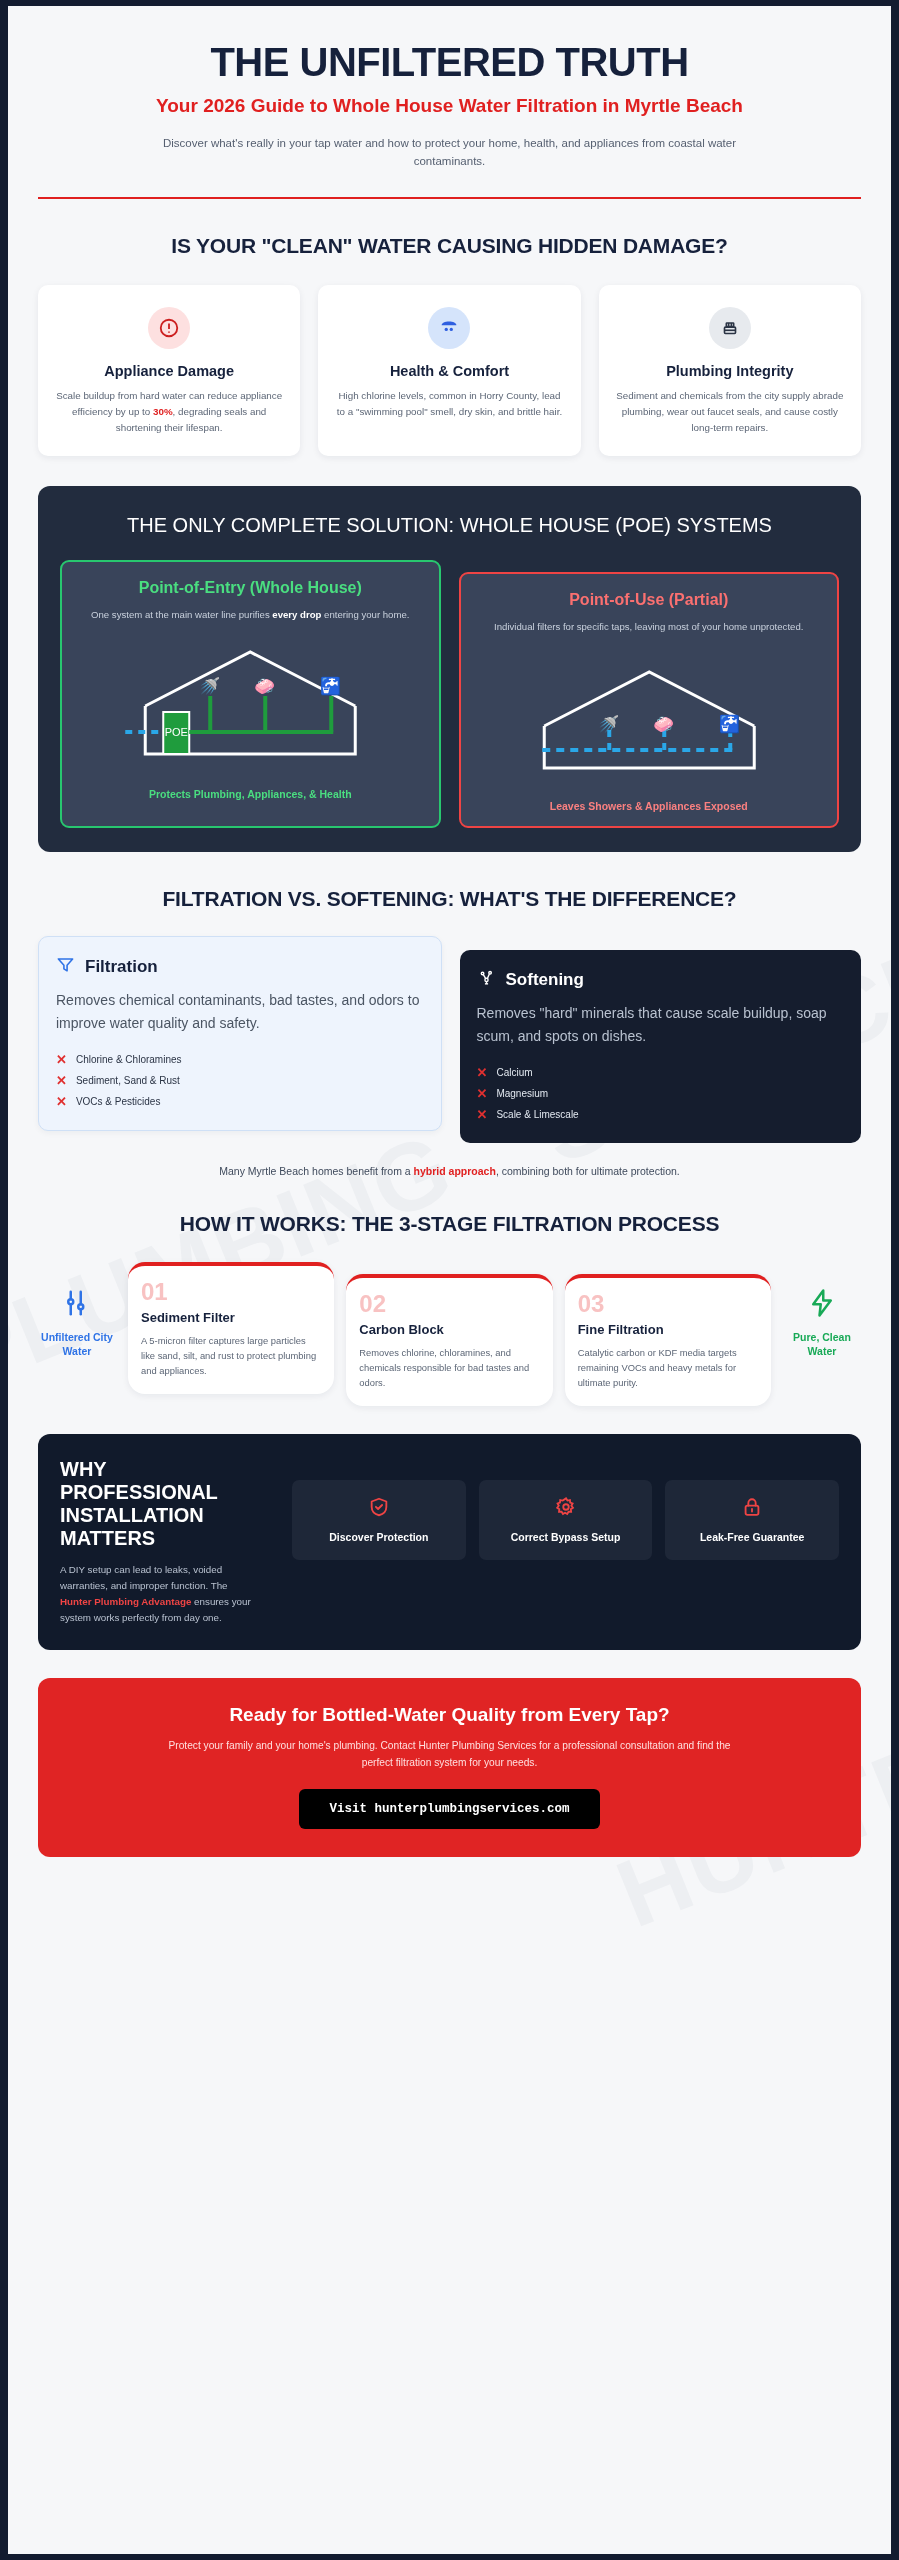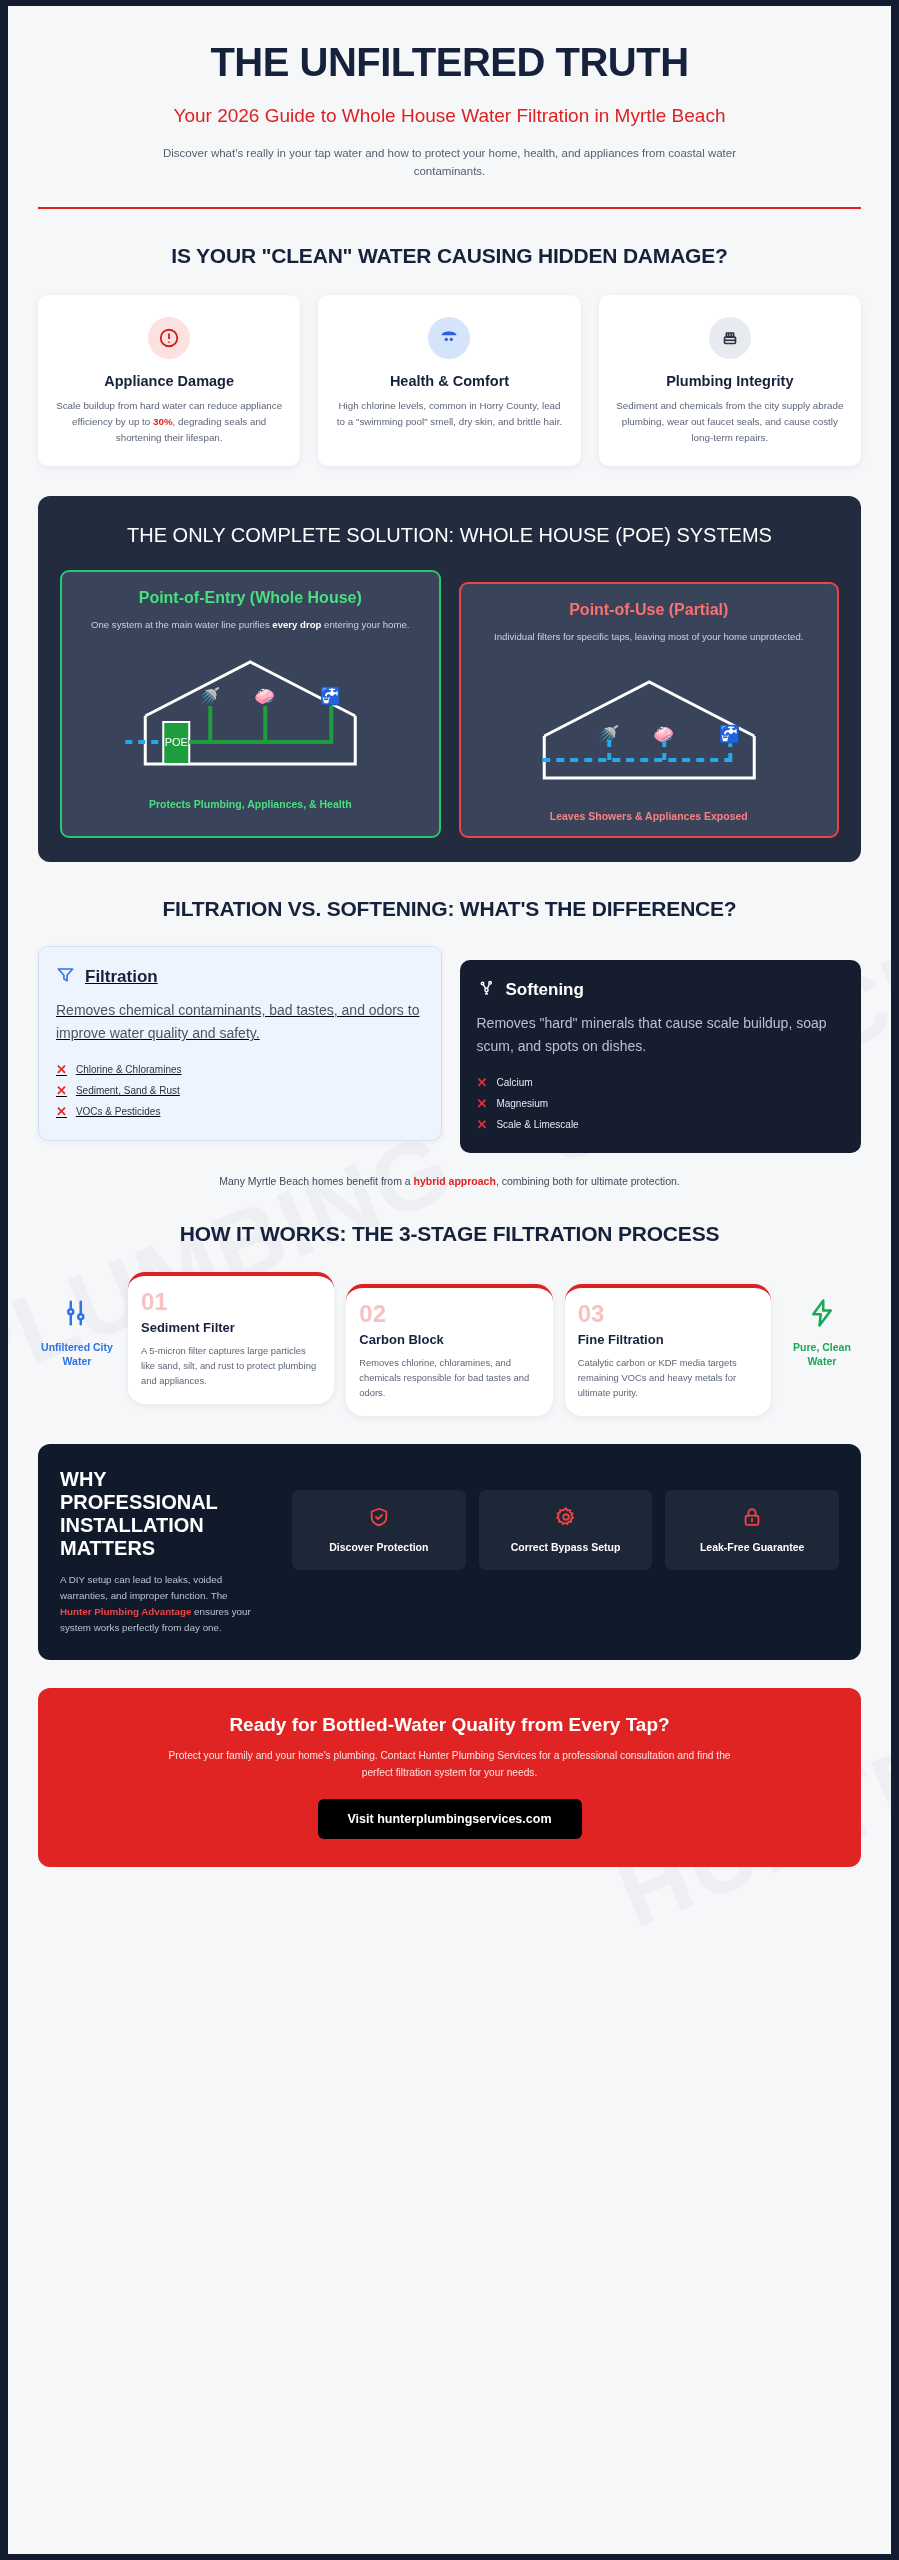--- a/index.html
+++ b/index.html
@@ -42,23 +42,23 @@
     font-size: 40px;
     line-height: 1.04;
     font-weight: 800;
     letter-spacing: -0.5px;
     color: #16213c;
     text-transform: uppercase;
   }
   .hero h2 {
     font-size: 19px;
     line-height: 1.28;
-    font-weight: 400;
+    font-weight: 700;
     color: #e02020;
-    margin-top: 20px;
+    margin-top: 10px;
     padding: 0 40px;
   }
   .hero p {
     font-size: 11.5px;
     line-height: 1.6;
     color: #555f70;
     margin-top: 16px;
     padding: 0 110px;
   }
   .rule {
@@ -137,21 +137,20 @@
   }
   .poe-box.good .poe-foot { color: #4ade80; }
   .poe-box.bad .poe-foot { color: #fb8080; }
 
   
   .cmp-row { display: flex; gap: 18px; margin-top: 24px; align-items: flex-start; }
   .cmp-card { flex: 1; border-radius: 10px; padding: 18px 17px 18px 17px; }
   .cmp-card.light {
     background: #eef4fd; border: 1px solid #cfe0f6;
     box-shadow: 0 2px 6px rgba(20,30,60,0.05);
-    text-decoration: underline;
   }
   .cmp-card.dark { background: #151d2e; margin-top: 14px; }
   .cmp-head { display: flex; align-items: center; gap: 10px; }
   .cmp-head h3 { font-size: 17px; font-weight: 800; }
   .cmp-card.light .cmp-head h3 { color: #16213c; }
   .cmp-card.dark .cmp-head h3 { color: #ffffff; }
   .cmp-desc { font-size: 14px; line-height: 1.65; margin-top: 11px; }
   .cmp-card.light .cmp-desc { color: #4b5563; }
   .cmp-card.dark .cmp-desc { color: #b9c2d0; }
   .cmp-list { margin-top: 14px; }
@@ -223,21 +222,21 @@
     padding: 26px 30px 28px 30px; text-align: center;
   }
   .cta h2 { color: #fff; font-size: 19px; font-weight: 800; }
   .cta p {
     color: #ffe0e0; font-size: 10.2px; line-height: 1.68;
     margin-top: 11px; padding: 0 100px;
   }
   .cta-btn {
     display: inline-block; background: #000; color: #fff;
     font-size: 12.5px; font-weight: 800; padding: 13px 30px;
-    border-radius: 6px; margin-top: 18px; cursor: pointer;
+    border-radius: 6px; margin-top: 18px; cursor: pointer; font-family: Liberation Mono, monospace;
   }
 </style>
 </head>
 <body>
 
 <div class="page">
 
   <div class="wm wm1">SERVICES</div>
   <div class="wm wm2">PLUMBING</div>
   <div class="wm wm3">HUNTER</div>

